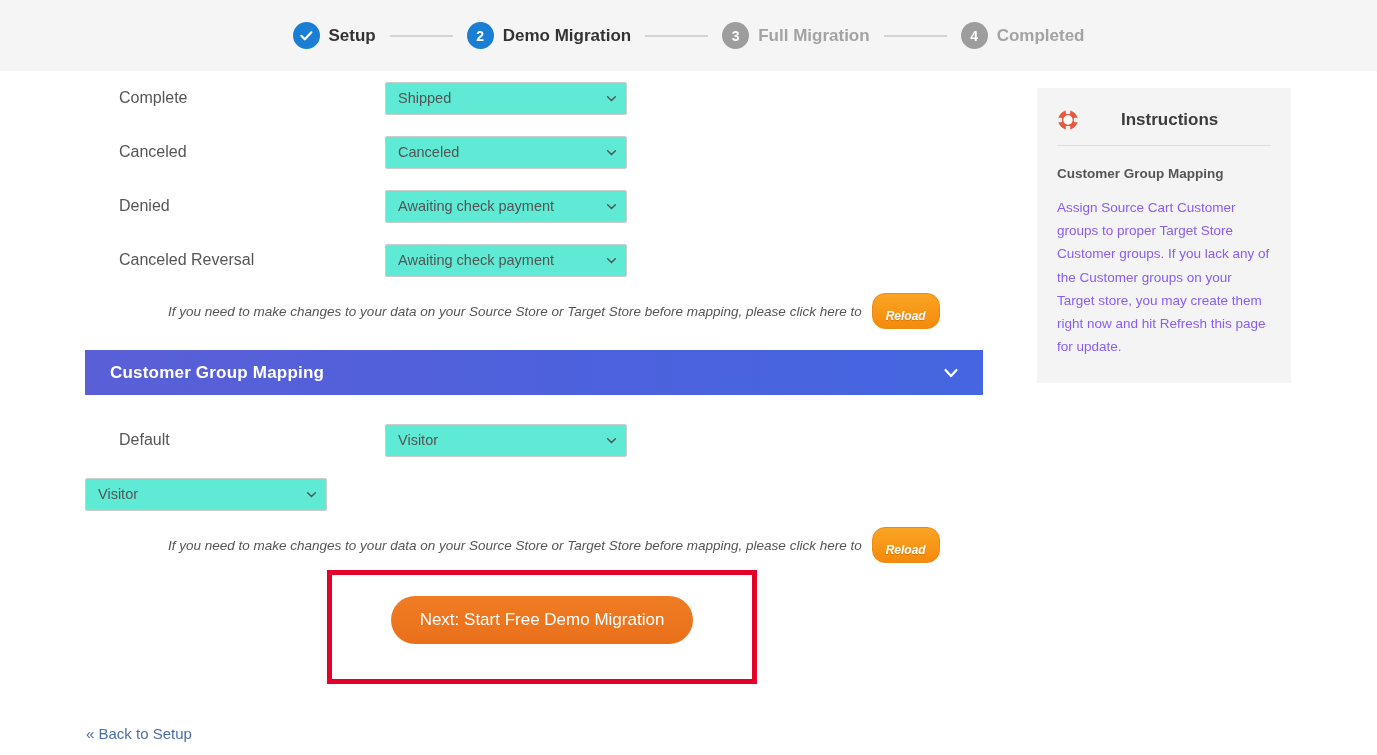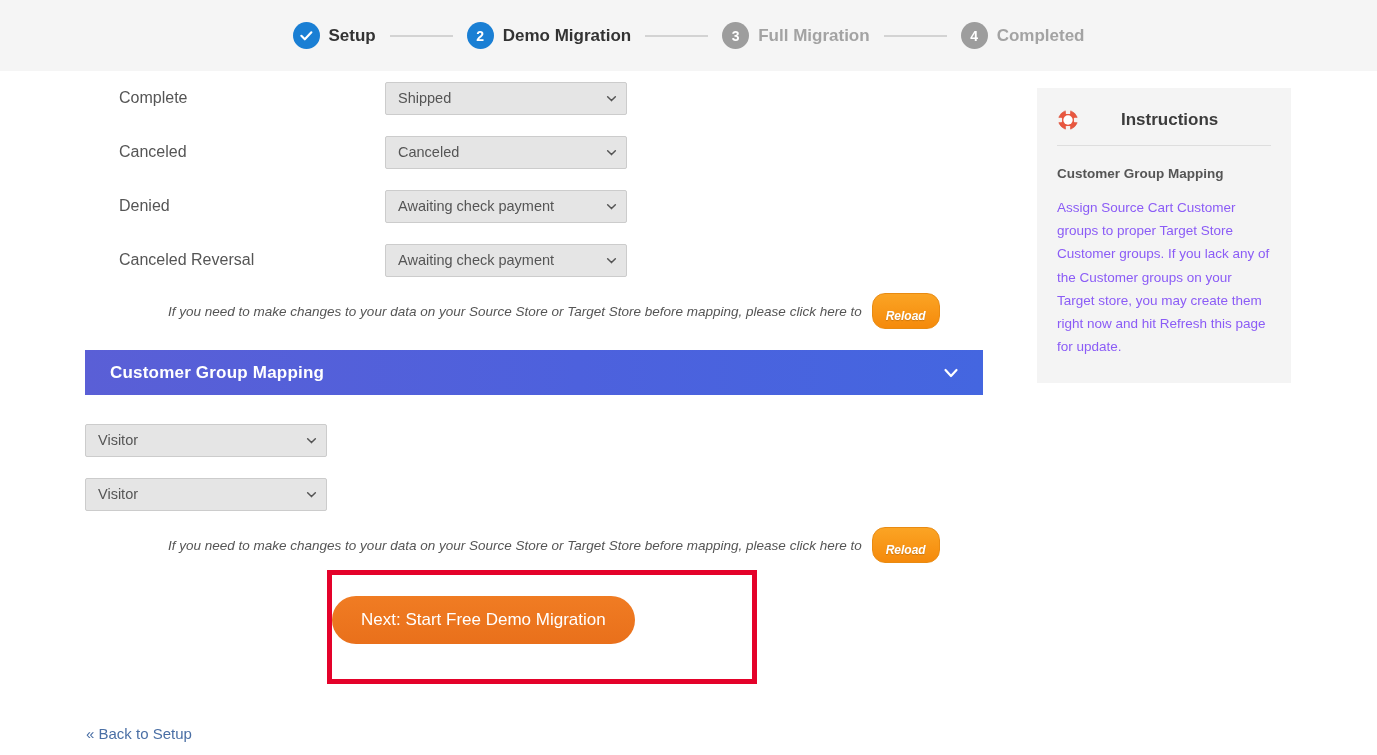--- a/index.html
+++ b/index.html
@@ -91,21 +91,21 @@
     line-height: 1.2;
   }
   .select-wrap {
     position: relative;
     width: 242px;
   }
   .fake-select {
     width: 242px;
     height: 33px;
     border: 1px solid #cccccc;
-    background: #e5e5e5;
+    background: #5eead4;
     border-radius: 2px;
     font-size: 14.5px;
     color: #555555;
     padding: 0 28px 0 12px;
     display: flex;
     align-items: center;
     cursor: pointer;
   }
   .chev {
     position: absolute;
@@ -193,20 +193,21 @@
   .cta-highlight {
     position: absolute;
     left: 327px;
     top: 570px;
     width: 430px;
     height: 114px;
     border: 5px solid #e4022a;
     background: #ffffff;
     display: flex;
     align-items: flex-start;
+    justify-content: center;
   }
   .cta-btn {
     margin-top: 21px;
     background: linear-gradient(#f07c23, #e9701b);
     background-color: #ea7523;
     border: none;
     color: #ffffff;
     font-size: 17px;
     padding: 0 29px;
     height: 48px;
@@ -349,20 +350,21 @@
   </div>
 
   <div class="section-head">
     <span class="section-head-title">Customer Group Mapping</span>
     <svg class="section-chev" viewBox="0 0 18 18">
       <path d="M3.5 6 L9 12 L14.5 6" fill="none" stroke="#ffffff" stroke-width="2.2" stroke-linecap="round" stroke-linejoin="round"></path>
     </svg>
   </div>
 
   <div class="map-row">
+    <div class="map-label">Default</div>
     <div class="select-wrap">
       <div class="fake-select">Visitor</div>
       <svg class="chev" viewBox="0 0 12 12">
         <path d="M1.8 4 L6 8.3 L10.2 4" fill="none" stroke="#555" stroke-width="1.6" stroke-linecap="round" stroke-linejoin="round"></path>
       </svg>
     </div>
   </div>
 
   <div class="map-row">
     <div class="select-wrap">

